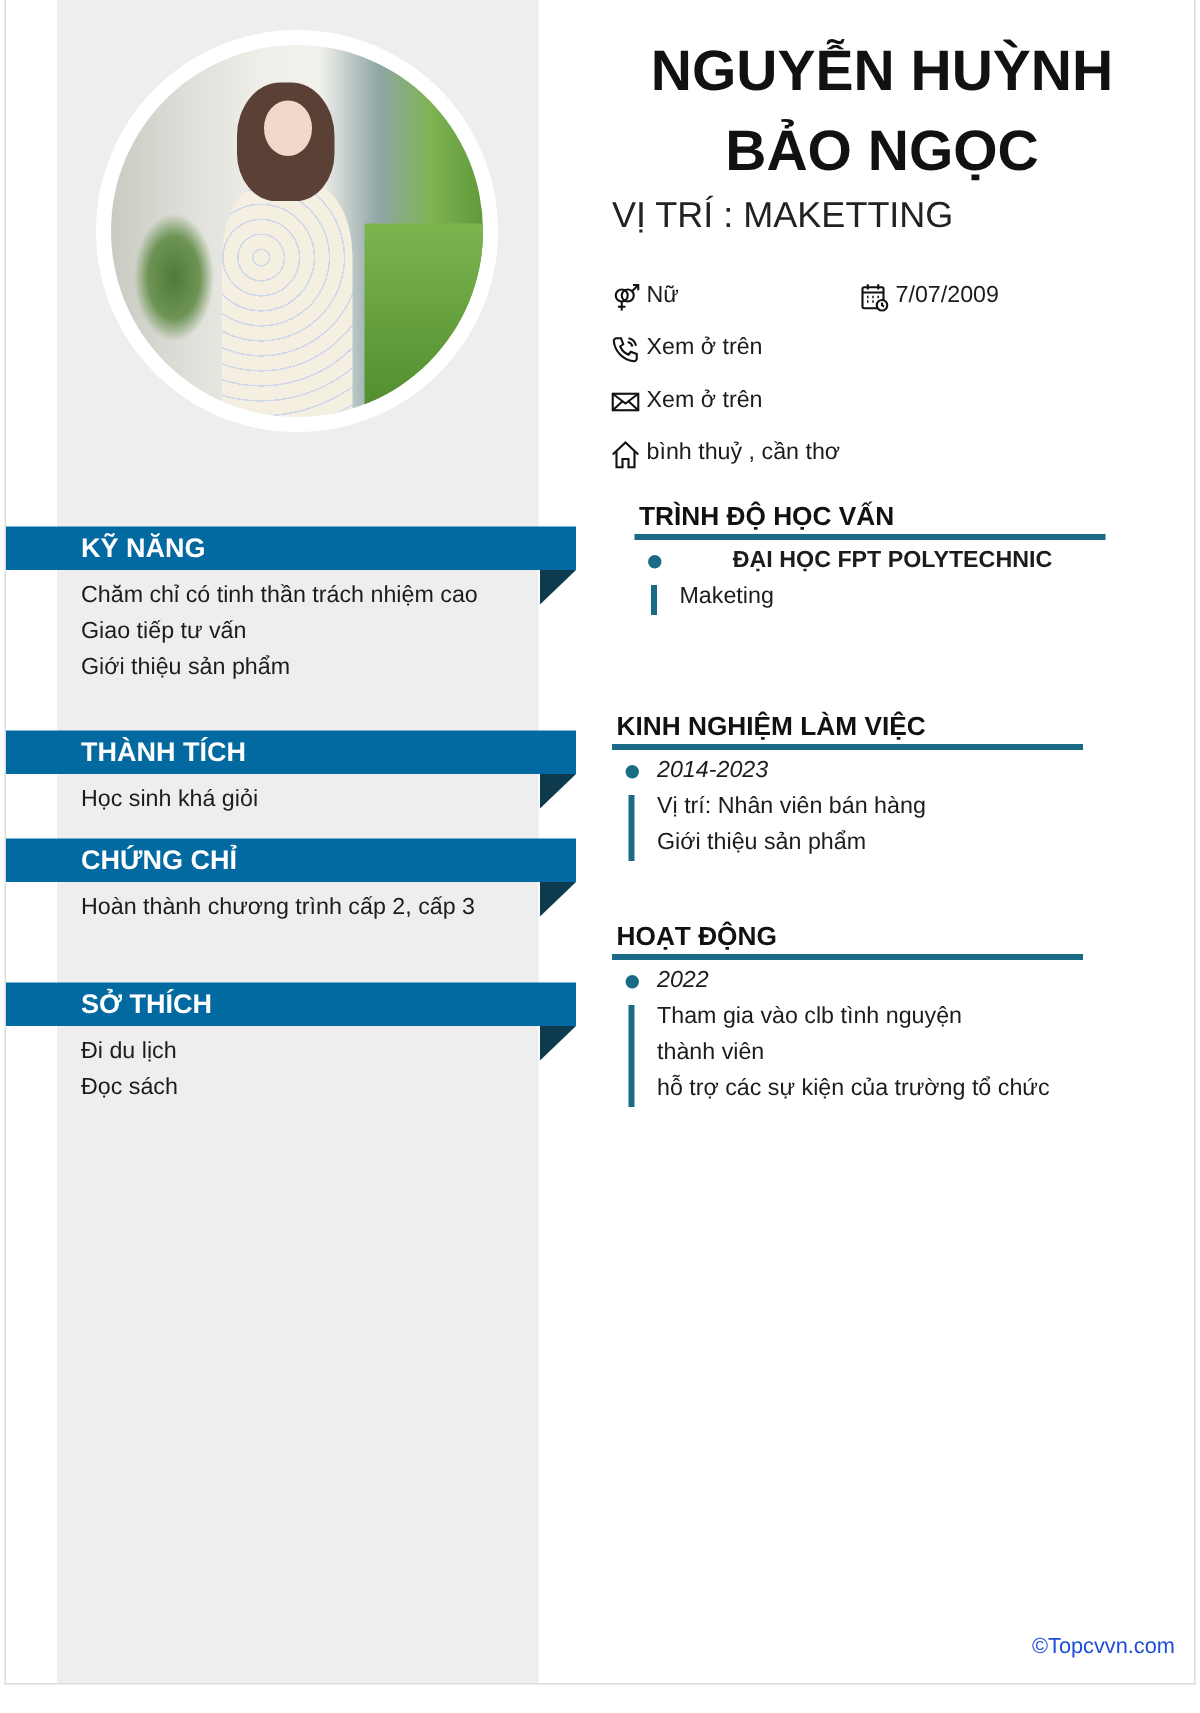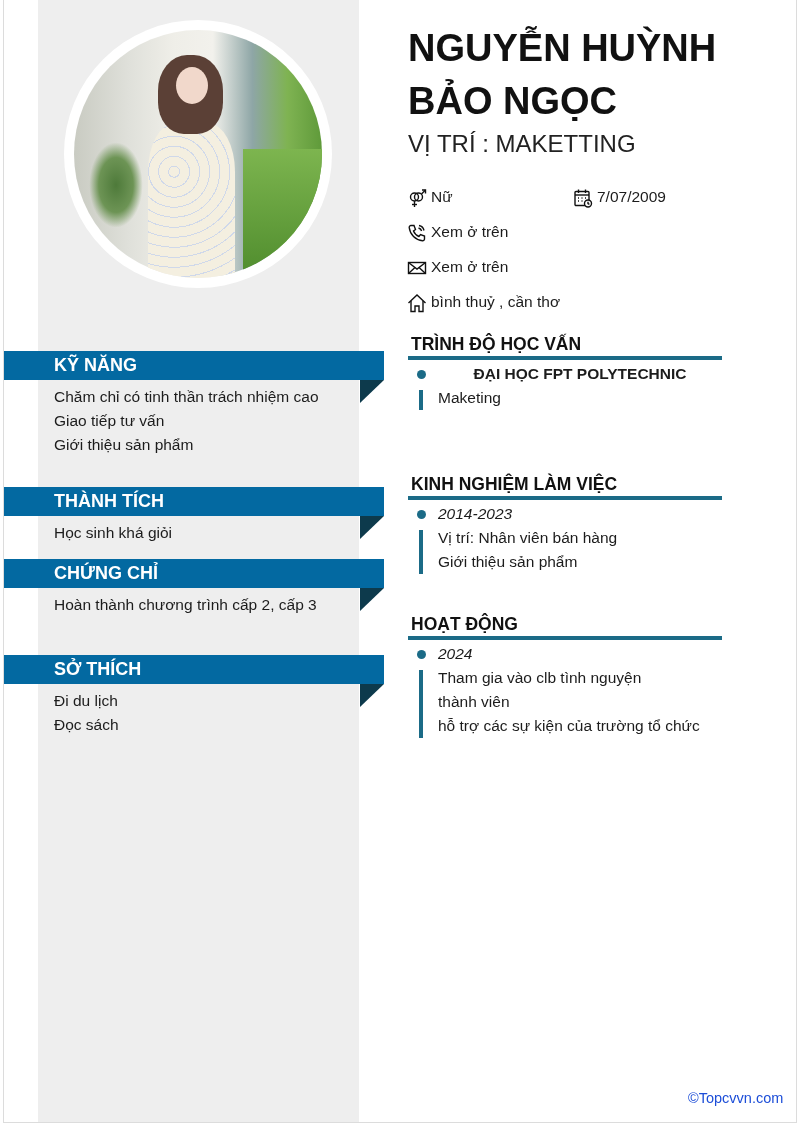--- a/index.html
+++ b/index.html
@@ -58,21 +58,21 @@
     transform: scaleX(-1); transform-origin: center;
   }
   .side-body {
     padding: 5px 64px 0 50px; font-size: 15.5px; line-height: 24px; color: #1c1c1c;
   }
   .side-body .justify { text-align: justify; text-align-last: left; }
 
   
   .name {
     position: absolute; left: 408px; top: 22px; width: 360px;
-    font-weight: bold; font-size: 38px; line-height: 53px; color: #111;
+    font-weight: bold; font-size: 38px; line-height: 53px; color: #111; text-align: center;
   }
   .position {
     position: absolute; left: 408px; top: 128px; font-size: 24px; color: #222; line-height: 32px;
   }
 
   .contact { position: absolute; font-size: 15.5px; color: #1c1c1c; display: flex; }
   .contact svg { width: 20px; height: 20px; margin-right: 4px; flex: none; }
 
   
   .r-section { position: absolute; left: 408px; width: 314px; }
@@ -194,21 +194,21 @@
   <span>Xem ở trên</span>
 </div>
 <div class="contact" style="left:407px; top:293px;">
   <svg viewBox="0 0 20 20" fill="none" stroke="#111" stroke-width="1.4">
     <polyline points="1.5,10 10,2 18.5,10"></polyline>
       <path d="M4 8 L4 18.5 L8 18.5 L8 13 L12 13 L12 18.5 L16 18.5 L16 8"></path>
   </svg>
   <span>bình thuỷ , cần thơ</span>
 </div>
 
-<div class="r-section" style="top:332px;">
+<div class="r-section" style="top:332px;margin-left:15px;">
   <div class="r-title">TRÌNH ĐỘ HỌC VẤN</div>
   <div class="timeline">
     <div class="dot"></div>
     <div class="bar"></div>
     <div class="line bold">ĐẠI HỌC FPT POLYTECHNIC</div>
     <div class="line">Maketing</div>
   </div>
 </div>
 
 <div class="r-section" style="top:472px;">
@@ -220,20 +220,20 @@
     <div class="line">Vị trí: Nhân viên bán hàng</div>
     <div class="line">Giới thiệu sản phẩm</div>
   </div>
 </div>
 
 <div class="r-section" style="top:612px;">
   <div class="r-title">HOẠT ĐỘNG</div>
   <div class="timeline">
     <div class="dot"></div>
     <div class="bar"></div>
-    <div class="line italic">2024</div>
+    <div class="line italic">2022</div>
     <div class="line">Tham gia vào clb tình nguyện</div>
     <div class="line">thành viên</div>
     <div class="line">hỗ trợ các sự kiện của trường tổ chức</div>
   </div>
 </div>
 
 <div class="footer">©Topcvvn.com</div>
 
 </body></html>

